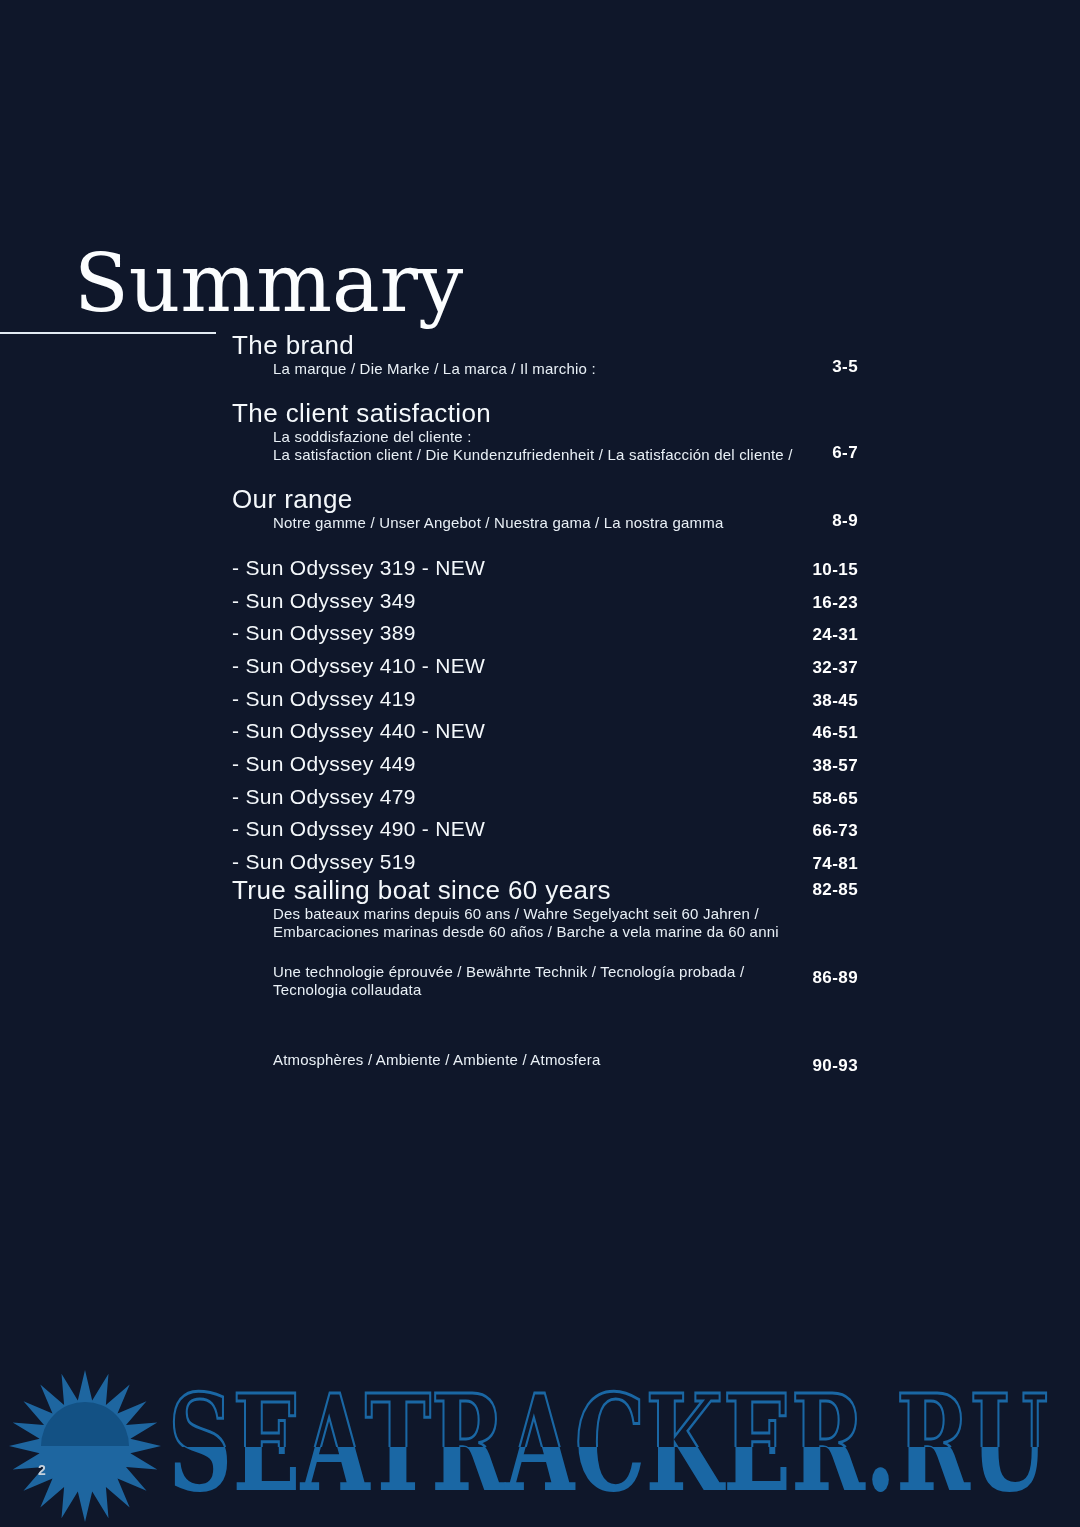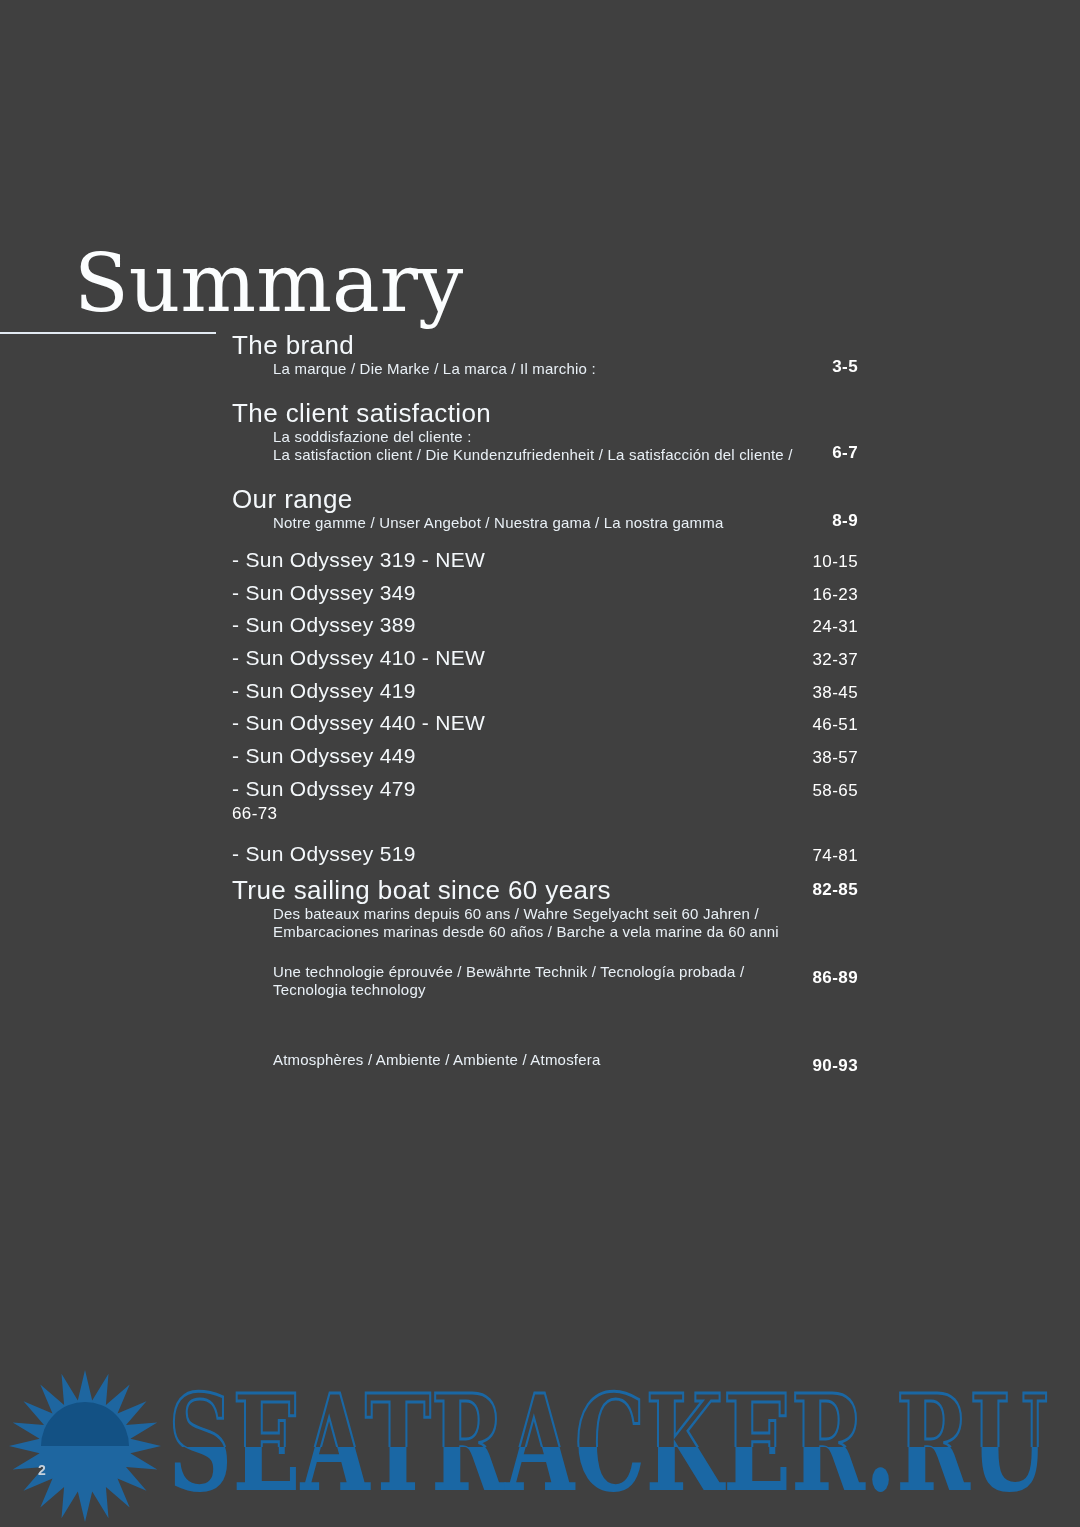--- a/index.html
+++ b/index.html
@@ -1,20 +1,20 @@
 <!DOCTYPE html>
 <html><head>
 <meta charset="utf-8">
 <style>
   html, body { margin: 0; padding: 0; background: #073a6d; }
   .page {
     position: relative;
     width: 1080px;
     height: 1527px;
-    background: #404040;
+    background: #0f172a;
     overflow: hidden;
     font-family: "Liberation Sans", sans-serif;
     color: #f2f6fa;
   }
   .page-title {
     position: absolute;
     left: 74px;
     top: 186px;
     font-family: "DejaVu Serif", serif;
     font-size: 80px;
@@ -70,30 +70,31 @@
     white-space: nowrap;
   }
   .boat {
     position: absolute;
     left: 0;
     width: 626px;
     height: 33px;
     display: flex;
     justify-content: space-between;
     align-items: baseline;
+    margin-top: 8px;
   }
   .boat-label {
     font-size: 21px;
     letter-spacing: 0.3px;
     line-height: 33px;
     color: #f4f8fb;
   }
   .boat-pages {
     font-size: 17px;
-    font-weight: 400;
+    font-weight: 700;
     letter-spacing: 0.4px;
     color: #ffffff;
   }
   .sun-logo {
     position: absolute;
     left: 0;
     top: 1361px;
     width: 170px;
     height: 170px;
   }
@@ -181,40 +182,41 @@
     </div>
     <div class="boat" style="top:739px">
       <span class="boat-label">- Sun Odyssey 449</span>
       <span class="boat-pages">38-57</span>
     </div>
     <div class="boat" style="top:772px">
       <span class="boat-label">- Sun Odyssey 479</span>
       <span class="boat-pages">58-65</span>
     </div>
     <div class="boat" style="top:804px">
+      <span class="boat-label">- Sun Odyssey 490 - NEW</span>
       <span class="boat-pages">66-73</span>
     </div>
     <div class="boat" style="top:837px">
       <span class="boat-label">- Sun Odyssey 519</span>
       <span class="boat-pages">74-81</span>
     </div>
 
     <div class="sec" style="top:875px">
       <span class="sec-title">True sailing boat since 60 years</span>
       <div class="sub">
         <span class="sub-line">Des bateaux marins depuis 60 ans / Wahre Segelyacht seit 60 Jahren /</span>
         <span class="sub-line">Embarcaciones marinas desde 60 años / Barche a vela marine da 60 anni</span>
       </div>
       <span class="pages" style="top:6px">82-85</span>
     </div>
 
     <div class="sec" style="top:963px">
       <div class="sub">
         <span class="sub-line">Une technologie éprouvée / Bewährte Technik / Tecnología probada /</span>
-        <span class="sub-line">Tecnologia technology</span>
+        <span class="sub-line">Tecnologia collaudata</span>
       </div>
       <span class="pages" style="top:6px">86-89</span>
     </div>
 
     <div class="sec" style="top:1051px">
       <div class="sub">
         <span class="sub-line">Atmosphères / Ambiente / Ambiente / Atmosfera</span>
         <span class="sub-line"></span>
       </div>
       <span class="pages" style="top:6px">90-93</span>

